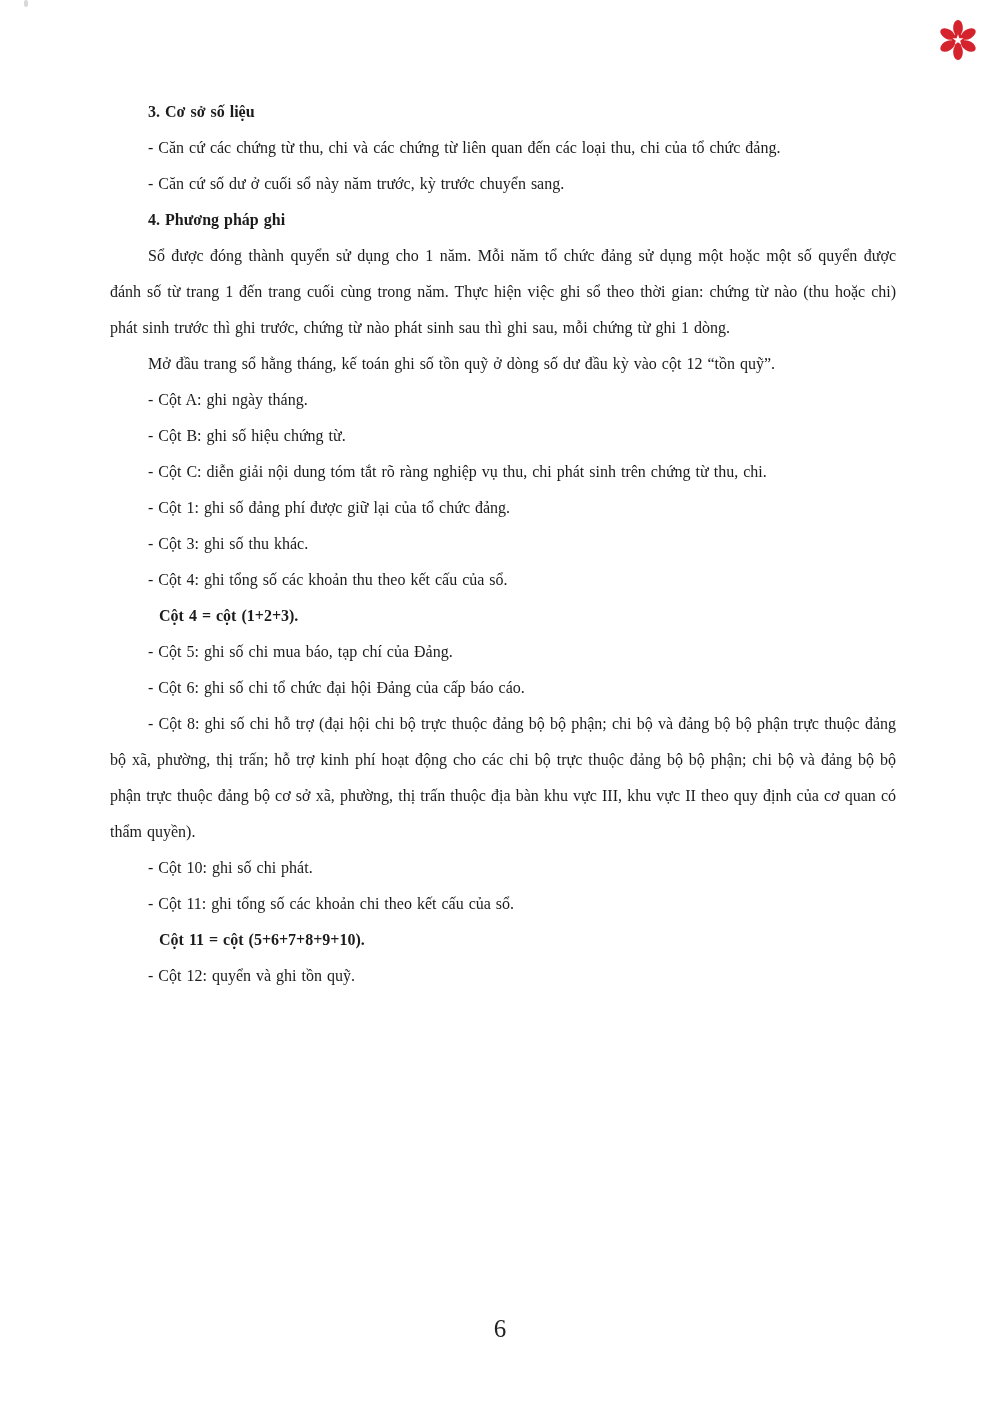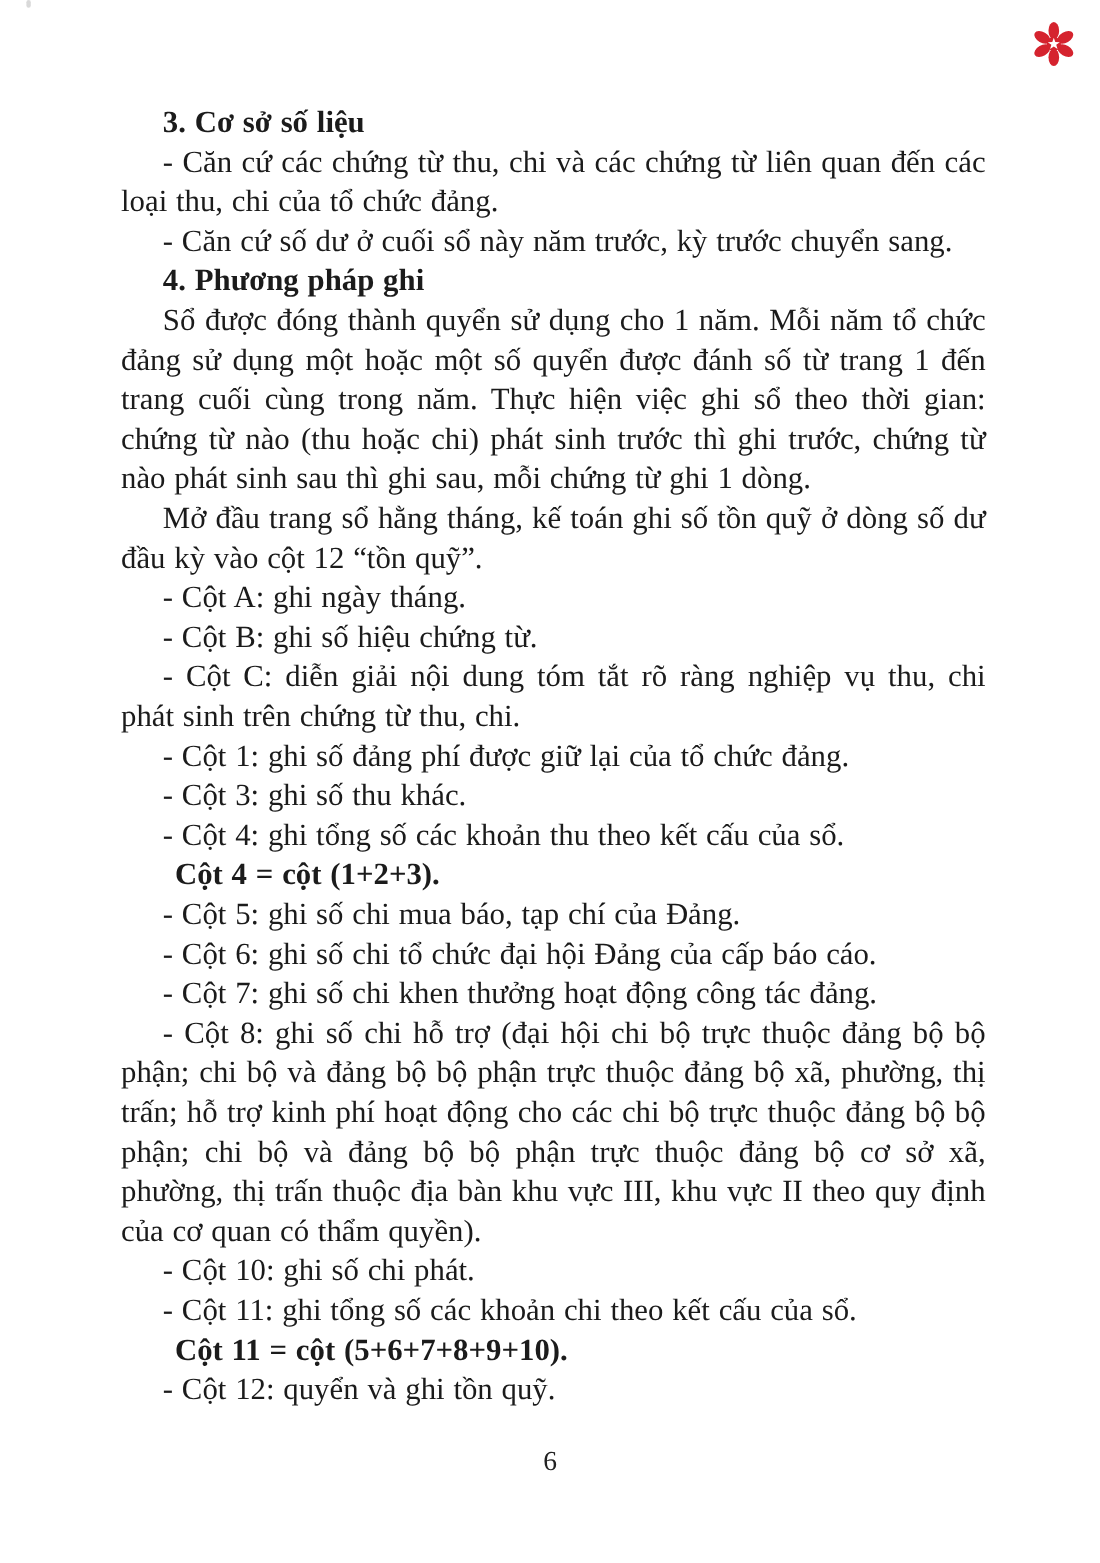--- a/index.html
+++ b/index.html
@@ -18,21 +18,21 @@
   .page {
     position: absolute;
     inset: 0;
     background: #ffffff;
   }
   .content {
     position: absolute;
     left: 110px;
     top: 94px;
     width: 786px;
-    font-size: 28px;
+    font-size: 16px;
     line-height: 36px;
   }
   .content p {
     margin: 0;
     text-align: justify;
     text-indent: 38px;
     word-spacing: 1px;
   }
   .content p.heading {
     font-weight: bold;
@@ -101,21 +101,20 @@
     <p class="para">Mở đầu trang sổ hằng tháng, kế toán ghi số tồn quỹ ở dòng số dư đầu kỳ vào cột 12 “tồn quỹ”.</p>
     <p class="para">- Cột A: ghi ngày tháng.</p>
     <p class="para">- Cột B: ghi số hiệu chứng từ.</p>
     <p class="para">- Cột C: diễn giải nội dung tóm tắt rõ ràng nghiệp vụ thu, chi phát sinh trên chứng từ thu, chi.</p>
     <p class="para">- Cột 1: ghi số đảng phí được giữ lại của tổ chức đảng.</p>
     <p class="para">- Cột 3: ghi số thu khác.</p>
     <p class="para">- Cột 4: ghi tổng số các khoản thu theo kết cấu của sổ.</p>
     <p class="formula">Cột 4 = cột (1+2+3).</p>
     <p class="para">- Cột 5: ghi số chi mua báo, tạp chí của Đảng.</p>
     <p class="para">- Cột 6: ghi số chi tổ chức đại hội Đảng của cấp báo cáo.</p>
-    <p class="para">- Cột 7: ghi số chi khen thưởng hoạt động công tác đảng.</p>
     <p class="para">- Cột 8: ghi số chi hỗ trợ (đại hội chi bộ trực thuộc đảng bộ bộ phận; chi bộ và đảng bộ bộ phận trực thuộc đảng bộ xã, phường, thị trấn; hỗ trợ kinh phí hoạt động cho các chi bộ trực thuộc đảng bộ bộ phận; chi bộ và đảng bộ bộ phận trực thuộc đảng bộ cơ sở xã, phường, thị trấn thuộc địa bàn khu vực III, khu vực II theo quy định của cơ quan có thẩm quyền).</p>
     <p class="para">- Cột 10: ghi số chi phát.</p>
     <p class="para">- Cột 11: ghi tổng số các khoản chi theo kết cấu của sổ.</p>
     <p class="formula">Cột 11 = cột (5+6+7+8+9+10).</p>
     <p class="para">- Cột 12: quyển và ghi tồn quỹ.</p>
   </div>
 
   <div class="page-number">6</div>
 
 </div>

